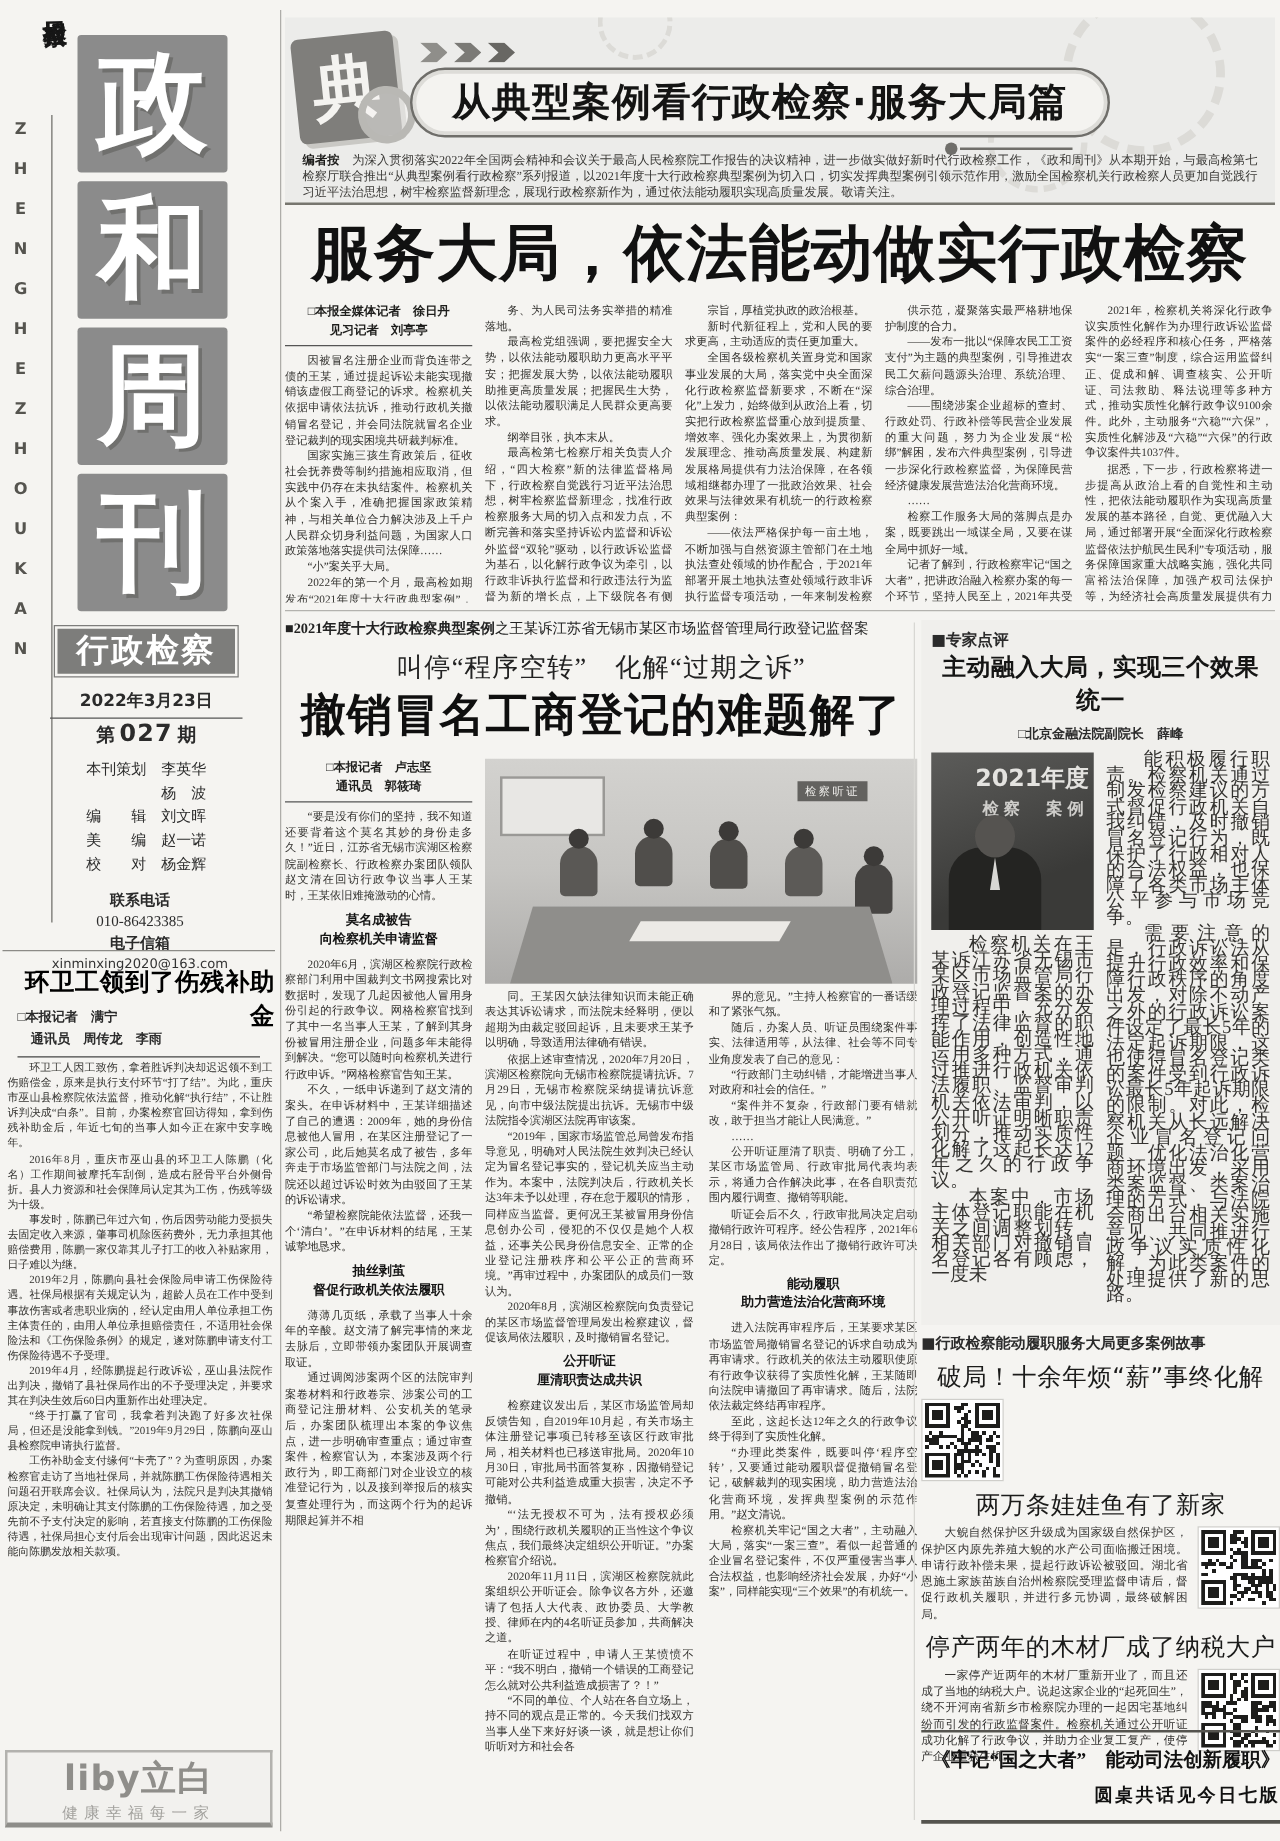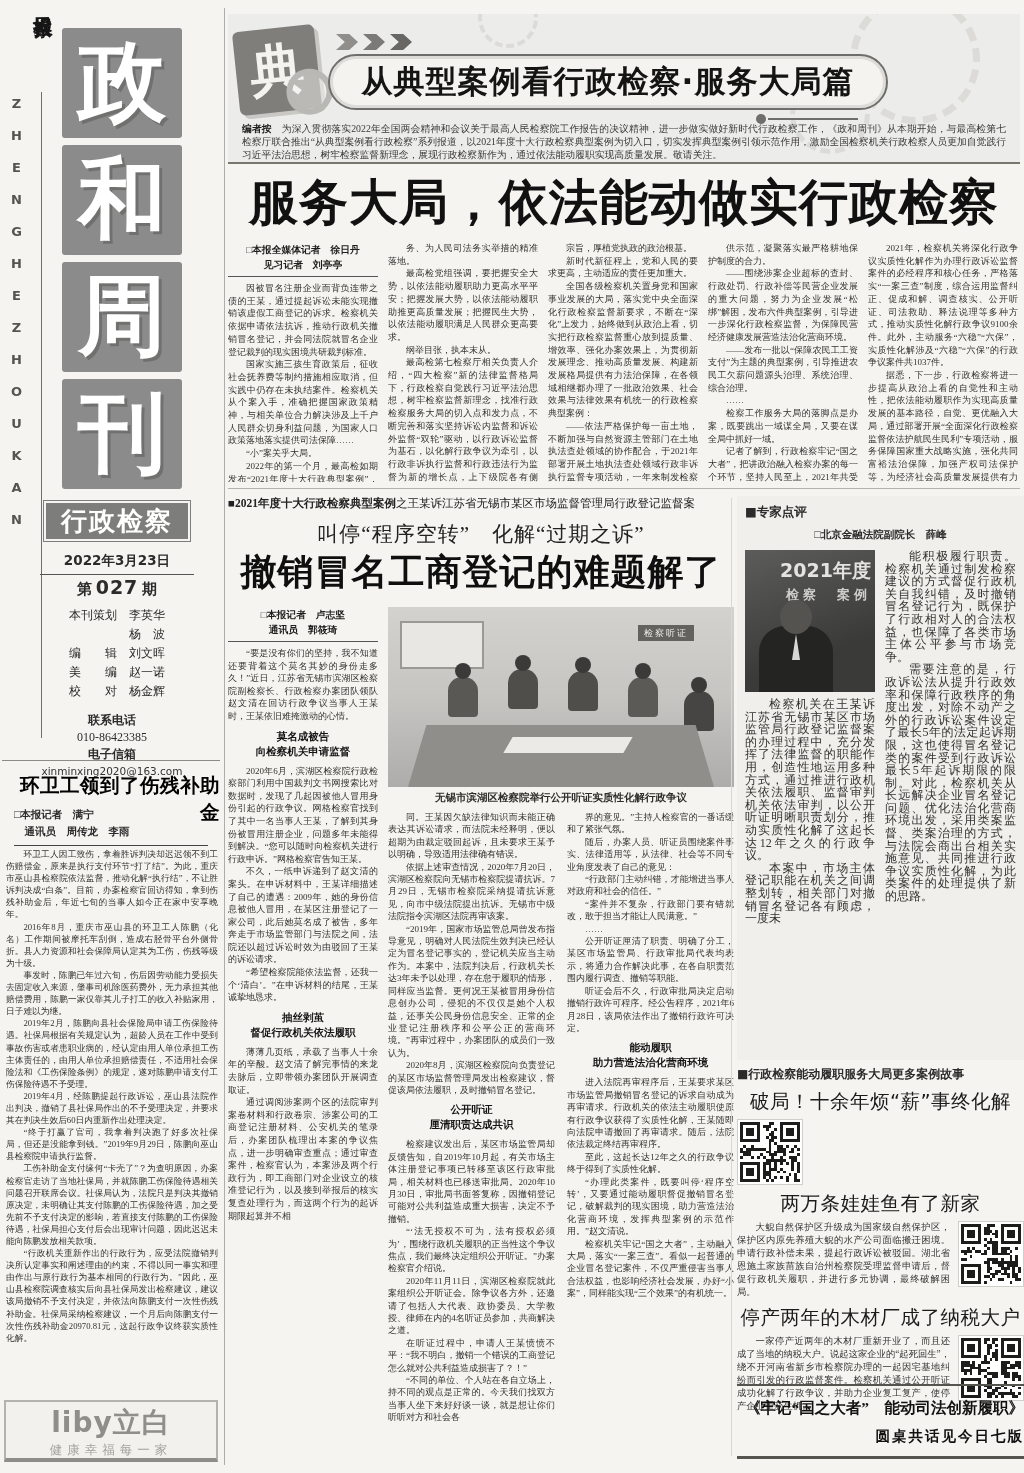--- a/index.html
+++ b/index.html
@@ -118,21 +118,21 @@
   .exp-body{display:flex;gap:10px;}
   .exp-left{width:130px;}
   .exp-photo{position:relative;width:130px;height:142px;background:linear-gradient(160deg,#5c5c5a 0%,#3a3a38 70%);overflow:hidden;margin-bottom:6px;}
   .exp-photo .t1{position:absolute;right:4px;top:8px;color:#e4e3e0;font-weight:800;font-size:19px;
     font-family:"DejaVu Sans","Liberation Sans",sans-serif;}
   .exp-photo .t2{position:absolute;right:4px;top:36px;color:#cfcecb;font-weight:700;font-size:13px;letter-spacing:4px;
     font-family:"DejaVu Sans","Liberation Sans",sans-serif;}
   .spk{position:absolute;left:14px;bottom:-8px;width:74px;height:74px;background:#242422;border-radius:26px 26px 0 0;}
   .spk::before{content:"";position:absolute;left:21px;top:-26px;width:32px;height:34px;border-radius:50%;background:#555350;}
   .spk::after{content:"";position:absolute;left:33px;top:8px;width:8px;height:26px;background:#d8d7d4;clip-path:polygon(50% 0,100% 100%,0 100%);}
-  .exp-text{font-size:12px;line-height:12.6px;text-align:justify;color:#33322f;}
+  .exp-text{font-size:15px;line-height:12.6px;text-align:justify;color:#33322f;}
   .exp-text p{text-indent:2em;}
   .exp-right{width:131px;}
 
   
   .more{position:absolute;left:737px;top:1066px;width:287px;}
   .more-kicker{font-weight:bold;font-size:12px;font-family:"DejaVu Sans","Liberation Sans",sans-serif;margin-bottom:2px;}
   .story h4{margin:5px 0 4px 0;text-align:center;font-size:19.5px;font-weight:500;letter-spacing:0.5px;color:#1b1b1a;
     font-family:"DejaVu Sans","Liberation Sans",sans-serif;white-space:nowrap;}
   .story .row{display:flex;gap:8px;}
   .story .txt{flex:1;font-size:9.3px;line-height:13px;text-align:justify;color:#333230;text-indent:2em;}
@@ -187,21 +187,20 @@
       <b data-interactable="false">　通讯员　周传龙　李雨</b>
     </div>
     <div class="side-body" data-interactable="false">
         <p data-interactable="false">环卫工人因工致伤，拿着胜诉判决却迟迟领不到工伤赔偿金，原来是执行支付环节“打了结”。为此，重庆市巫山县检察院依法监督，推动化解“执行结”，不让胜诉判决成“白条”。目前，办案检察官回访得知，拿到伤残补助金后，年近七旬的当事人如今正在家中安享晚年。</p>
         <p data-interactable="false">2016年8月，重庆市巫山县的环卫工人陈鹏（化名）工作期间被摩托车刮倒，造成右胫骨平台外侧骨折。县人力资源和社会保障局认定其为工伤，伤残等级为十级。</p>
         <p data-interactable="false">事发时，陈鹏已年过六旬，伤后因劳动能力受损失去固定收入来源，肇事司机除医药费外，无力承担其他赔偿费用，陈鹏一家仅靠其儿子打工的收入补贴家用，日子难以为继。</p>
         <p data-interactable="false">2019年2月，陈鹏向县社会保险局申请工伤保险待遇。社保局根据有关规定认为，超龄人员在工作中受到事故伤害或者患职业病的，经认定由用人单位承担工伤主体责任的，由用人单位承担赔偿责任，不适用社会保险法和《工伤保险条例》的规定，遂对陈鹏申请支付工伤保险待遇不予受理。</p>
         <p data-interactable="false">2019年4月，经陈鹏提起行政诉讼，巫山县法院作出判决，撤销了县社保局作出的不予受理决定，并要求其在判决生效后60日内重新作出处理决定。</p>
         <p data-interactable="false">“终于打赢了官司，我拿着判决跑了好多次社保局，但还是没能拿到钱。”2019年9月29日，陈鹏向巫山县检察院申请执行监督。</p>
         <p data-interactable="false">工伤补助金支付缘何“卡壳了”？为查明原因，办案检察官走访了当地社保局，并就陈鹏工伤保险待遇相关问题召开联席会议。社保局认为，法院只是判决其撤销原决定，未明确让其支付陈鹏的工伤保险待遇，加之受先前不予支付决定的影响，若直接支付陈鹏的工伤保险待遇，社保局担心支付后会出现审计问题，因此迟迟未能向陈鹏发放相关款项。</p>
-        <p data-interactable="false">“行政机关重新作出的行政行为，应受法院撤销判决所认定事实和阐述理由的约束，不得以同一事实和理由作出与原行政行为基本相同的行政行为。”因此，巫山县检察院调查核实后向县社保局发出检察建议，建议该局撤销不予支付决定，并依法向陈鹏支付一次性伤残补助金。社保局采纳检察建议，一个月后向陈鹏支付一次性伤残补助金20970.81元，这起行政争议终获实质性化解。</p>
       </div>
 
     <div class="ad" data-interactable="false">
       <div class="brand" data-interactable="false">liby立白</div>
       <div class="slogan" data-interactable="false">健康幸福每一家</div>
     </div>
   </aside>
   <div class="side-divider-v" data-interactable="false"></div>
 
   <header class="banner" data-interactable="false">
@@ -246,22 +245,22 @@
         <p data-interactable="false">最高检第七检察厅相关负责人介绍，“四大检察”新的法律监督格局下，行政检察自觉践行习近平法治思想，树牢检察监督新理念，找准行政检察服务大局的切入点和发力点，不断完善和落实坚持诉讼内监督和诉讼外监督“双轮”驱动，以行政诉讼监督为基石，以化解行政争议为牵引，以行政非诉执行监督和行政违法行为监督为新的增长点，上下级院各有侧重、上下联动、全面履职的行政检察工作格局，切实扛起服务经济社会高质量发展的政治责任、法治责任、检察责任，以践行行政检察与民同行</p>
       </div>
     <div class="lead-col" data-interactable="false">
         <p data-interactable="false">宗旨，厚植党执政的政治根基。</p>
         <p data-interactable="false">新时代新征程上，党和人民的要求更高，主动适应的责任更加重大。</p>
         <p data-interactable="false">全国各级检察机关置身党和国家事业发展的大局，落实党中央全面深化行政检察监督新要求，不断在“深化”上发力，始终做到从政治上看，切实把行政检察监督重心放到提质量、增效率、强化办案效果上，为贯彻新发展理念、推动高质量发展、构建新发展格局提供有力法治保障，在各领域相继都办理了一批政治效果、社会效果与法律效果有机统一的行政检察典型案例：</p>
         <p data-interactable="false">——依法严格保护每一亩土地，不断加强与自然资源主管部门在土地执法查处领域的协作配合，于2021年部署开展土地执法查处领域行政非诉执行监督专项活动，一年来制发检察建议1.6万余件，涉及各类土地面积19万亩，通过编发典型案例提</p>
       </div>
     <div class="lead-col" data-interactable="false">
         <p data-interactable="false">供示范，凝聚落实最严格耕地保护制度的合力。</p>
+        <p data-interactable="false">——发布一批以“保障农民工工资支付”为主题的典型案例，引导推进农民工欠薪问题源头治理、系统治理、综合治理。</p>
         <p data-interactable="false">——围绕涉案企业超标的查封、行政处罚、行政补偿等民营企业发展的重大问题，努力为企业发展“松绑”解困，发布六件典型案例，引导进一步深化行政检察监督，为保障民营经济健康发展营造法治化营商环境。</p>
-        <p data-interactable="false">——发布一批以“保障农民工工资支付”为主题的典型案例，引导推进农民工欠薪问题源头治理、系统治理、综合治理。</p>
         <p data-interactable="false">……</p>
         <p data-interactable="false">检察工作服务大局的落脚点是办案，既要跳出一域谋全局，又要在谋全局中抓好一域。</p>
         <p data-interactable="false">记者了解到，行政检察牢记“国之大者”，把讲政治融入检察办案的每一个环节，坚持人民至上，2021年共受理行政检察监督案件超6万件。</p>
       </div>
     <div class="lead-col" data-interactable="false">
         <p data-interactable="false">2021年，检察机关将深化行政争议实质性化解作为办理行政诉讼监督案件的必经程序和核心任务，严格落实“一案三查”制度，综合运用监督纠正、促成和解、调查核实、公开听证、司法救助、释法说理等多种方式，推动实质性化解行政争议9100余件。此外，主动服务“六稳”“六保”，实质性化解涉及“六稳”“六保”的行政争议案件共1037件。</p>
         <p data-interactable="false">据悉，下一步，行政检察将进一步提高从政治上看的自觉性和主动性，把依法能动履职作为实现高质量发展的基本路径，自觉、更优融入大局，通过部署开展“全面深化行政检察监督依法护航民生民利”专项活动，服务保障国家重大战略实施，强化共同富裕法治保障，加强产权司法保护等，为经济社会高质量发展提供有力的法治保障，为党的二十大胜利召开营造安全稳定的社会环境。</p>
       </div>
   </div>
   <div class="lead-rule" data-interactable="false"></div>
@@ -306,21 +305,20 @@
           <div class="ph-screen" data-interactable="false"></div>
           <div class="ph-sign" data-interactable="false">检察听证</div>
           <div class="fig" style="left:60px;top:70px;background:#5a5855;" data-interactable="false"></div>
           <div class="fig" style="left:120px;top:62px;" data-interactable="false"></div>
           <div class="fig" style="left:180px;top:64px;background:#46444http:;" data-interactable="false"></div>
           <div class="fig" style="left:240px;top:70px;background:#5c5a57;" data-interactable="false"></div>
           <div class="fig" style="left:296px;top:84px;background:#474543;" data-interactable="false"></div>
           <div class="ph-table" data-interactable="false"></div>
           <div class="ph-paper" data-interactable="false"></div>
         </div>
-        <div class="photo-caption" data-interactable="false">无锡市滨湖区检察院举行公开听证实质性化解行政争议</div>
 
         <div class="case-cols" data-interactable="false">
           <div class="case-colx" data-interactable="false">
             <div data-interactable="false">
                 <p data-interactable="false">同。王某因欠缺法律知识而未能正确表达其诉讼请求，而法院未经释明，便以超期为由裁定驳回起诉，且未要求王某予以明确，导致适用法律确有错误。</p>
                 <p data-interactable="false">依据上述审查情况，2020年7月20日，滨湖区检察院向无锡市检察院提请抗诉。7月29日，无锡市检察院采纳提请抗诉意见，向市中级法院提出抗诉。无锡市中级法院指令滨湖区法院再审该案。</p>
                 <p data-interactable="false">“2019年，国家市场监管总局曾发布指导意见，明确对人民法院生效判决已经认定为冒名登记事实的，登记机关应当主动作为。本案中，法院判决后，行政机关长达3年未予以处理，存在怠于履职的情形，同样应当监督。更何况王某被冒用身份信息创办公司，侵犯的不仅仅是她个人权益，还事关公民身份信息安全、正常的企业登记注册秩序和公平公正的营商环境。”再审过程中，办案团队的成员们一致认为。</p>
                 <p data-interactable="false">2020年8月，滨湖区检察院向负责登记的某区市场监督管理局发出检察建议，督促该局依法履职，及时撤销冒名登记。</p>
               </div>
             <div class="subhead" data-interactable="false">
@@ -358,20 +356,21 @@
           </div>
         </div>
       </div>
     </div>
   </section>
 
   <div class="rail-rule" data-interactable="false"></div>
 
   <aside class="expert" data-interactable="false">
     <div class="exp-kicker" data-interactable="false">■专家点评</div>
+    <h3 class="exp-headline" data-interactable="false" style="margin:0;">主动融入大局，实现三个效果统一</h3>
     <div class="exp-byline" data-interactable="false">□北京金融法院副院长　薛峰</div>
     <div class="exp-body" data-interactable="false">
       <div class="exp-left" data-interactable="false">
         <div class="exp-photo" data-interactable="false">
           <div class="t1" data-interactable="false">2021年度</div>
           <div class="t2" data-interactable="false">检察　案例</div>
           <div class="spk" data-interactable="false"></div>
         </div>
         <div class="exp-text" data-interactable="false">
             <p data-interactable="false">检察机关在王某诉江苏省无锡市某区市场监管局行政登记监督案的办理过程中，充分发挥了法律监督的职能作用，创造性地运用多种方式，通过推进行政机关依法履职、监督审判机关依法审判，以公开听证明晰职责划分，推动实质性化解了这起长达12年之久的行政争议。</p>

